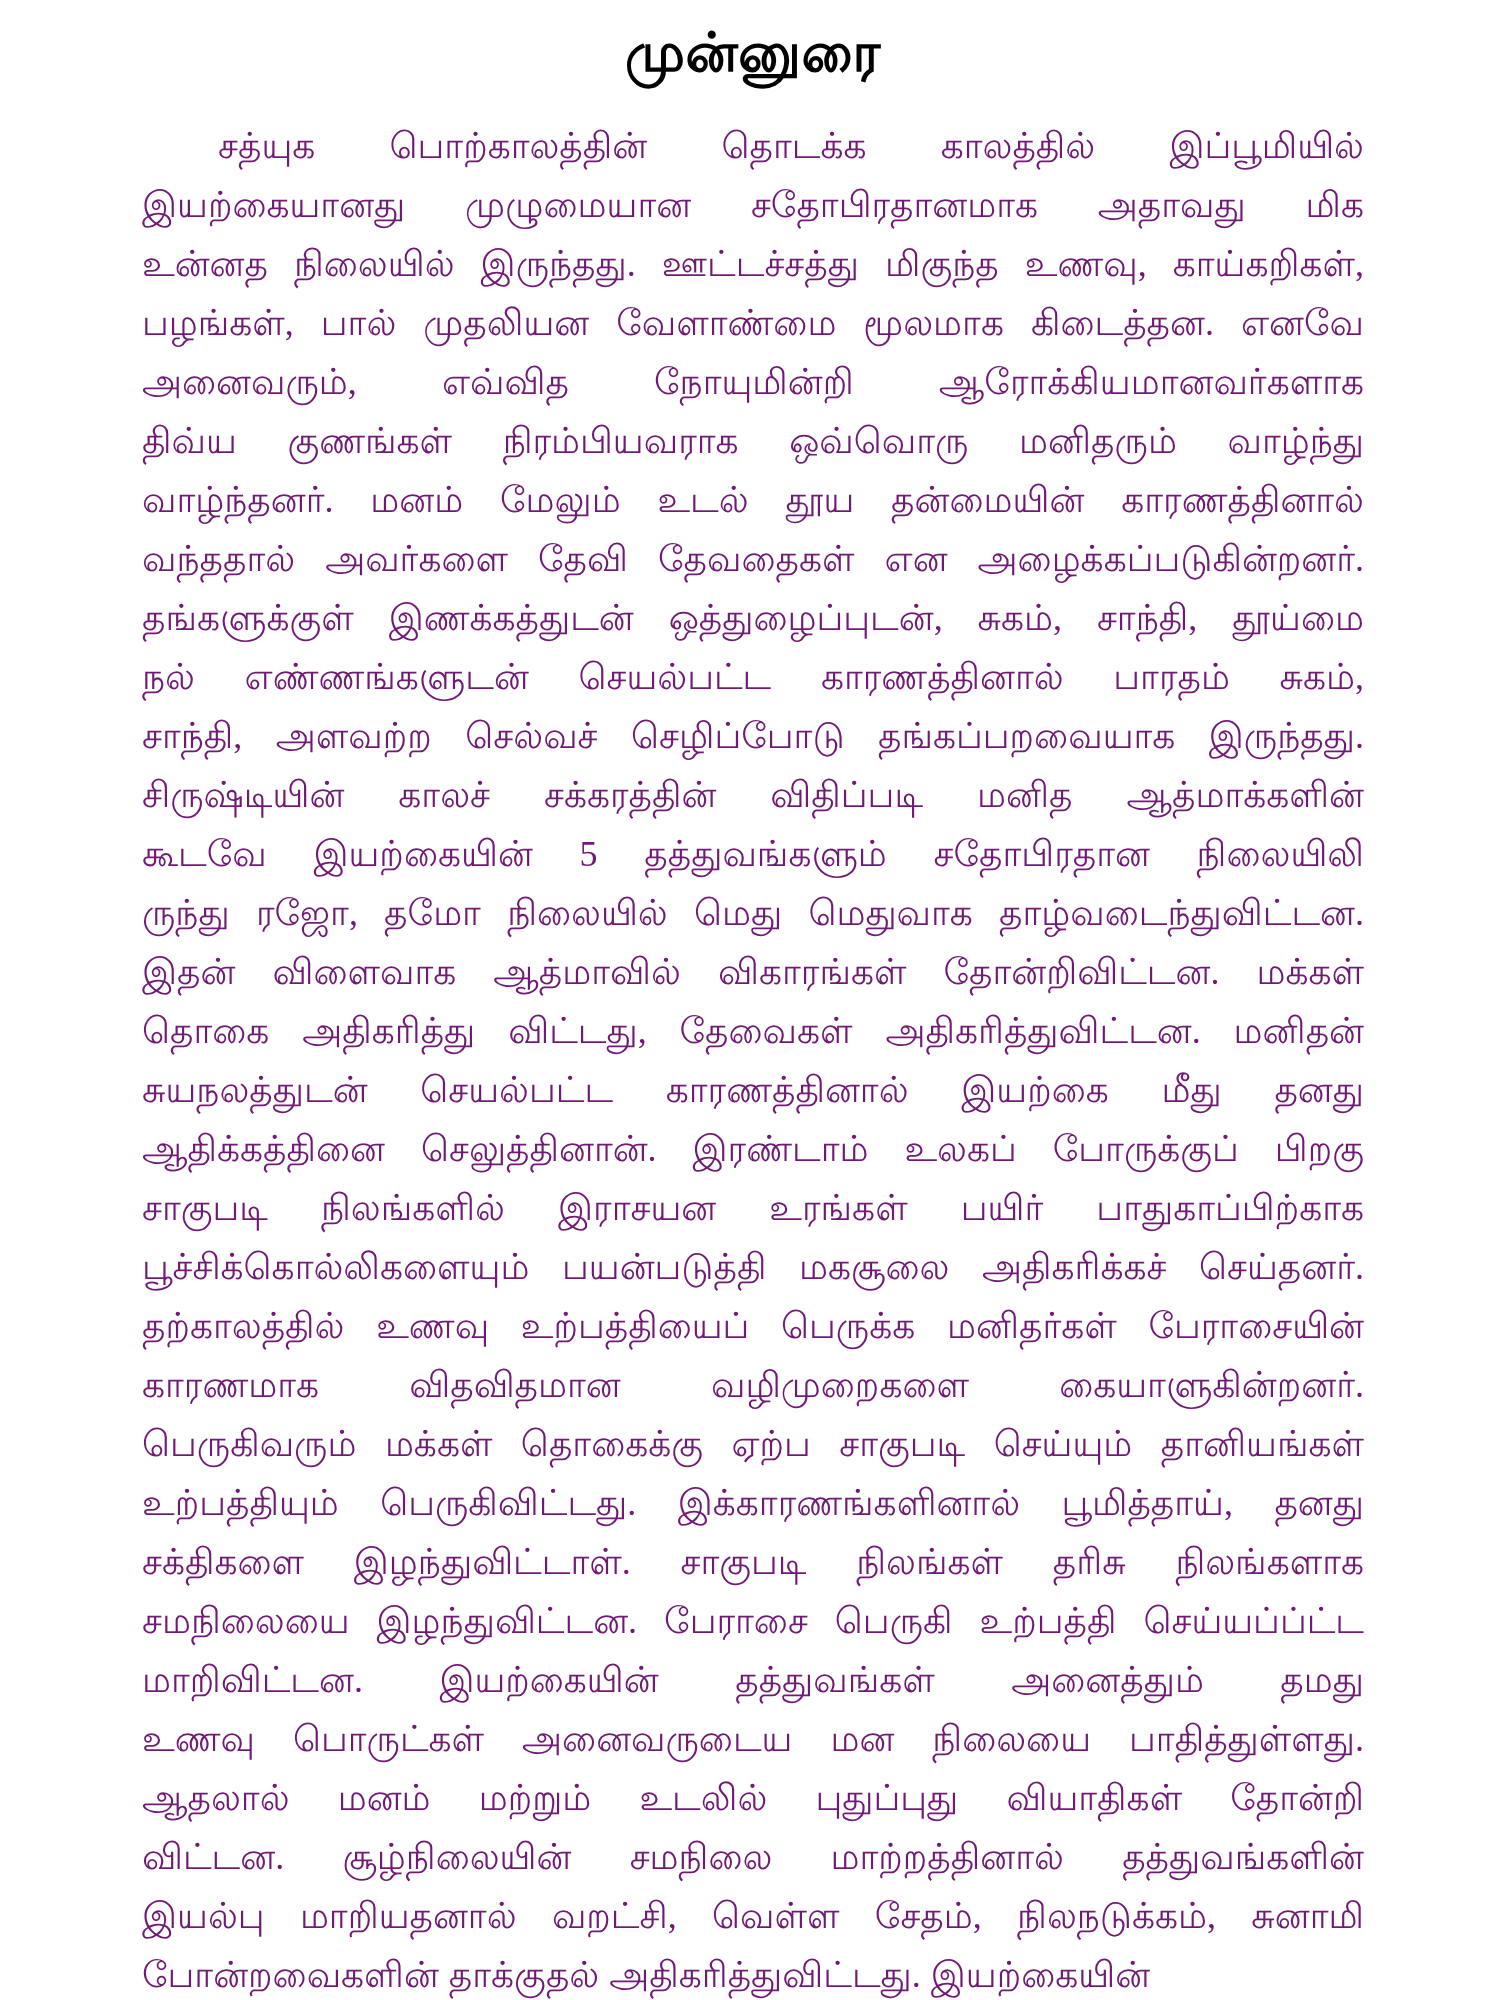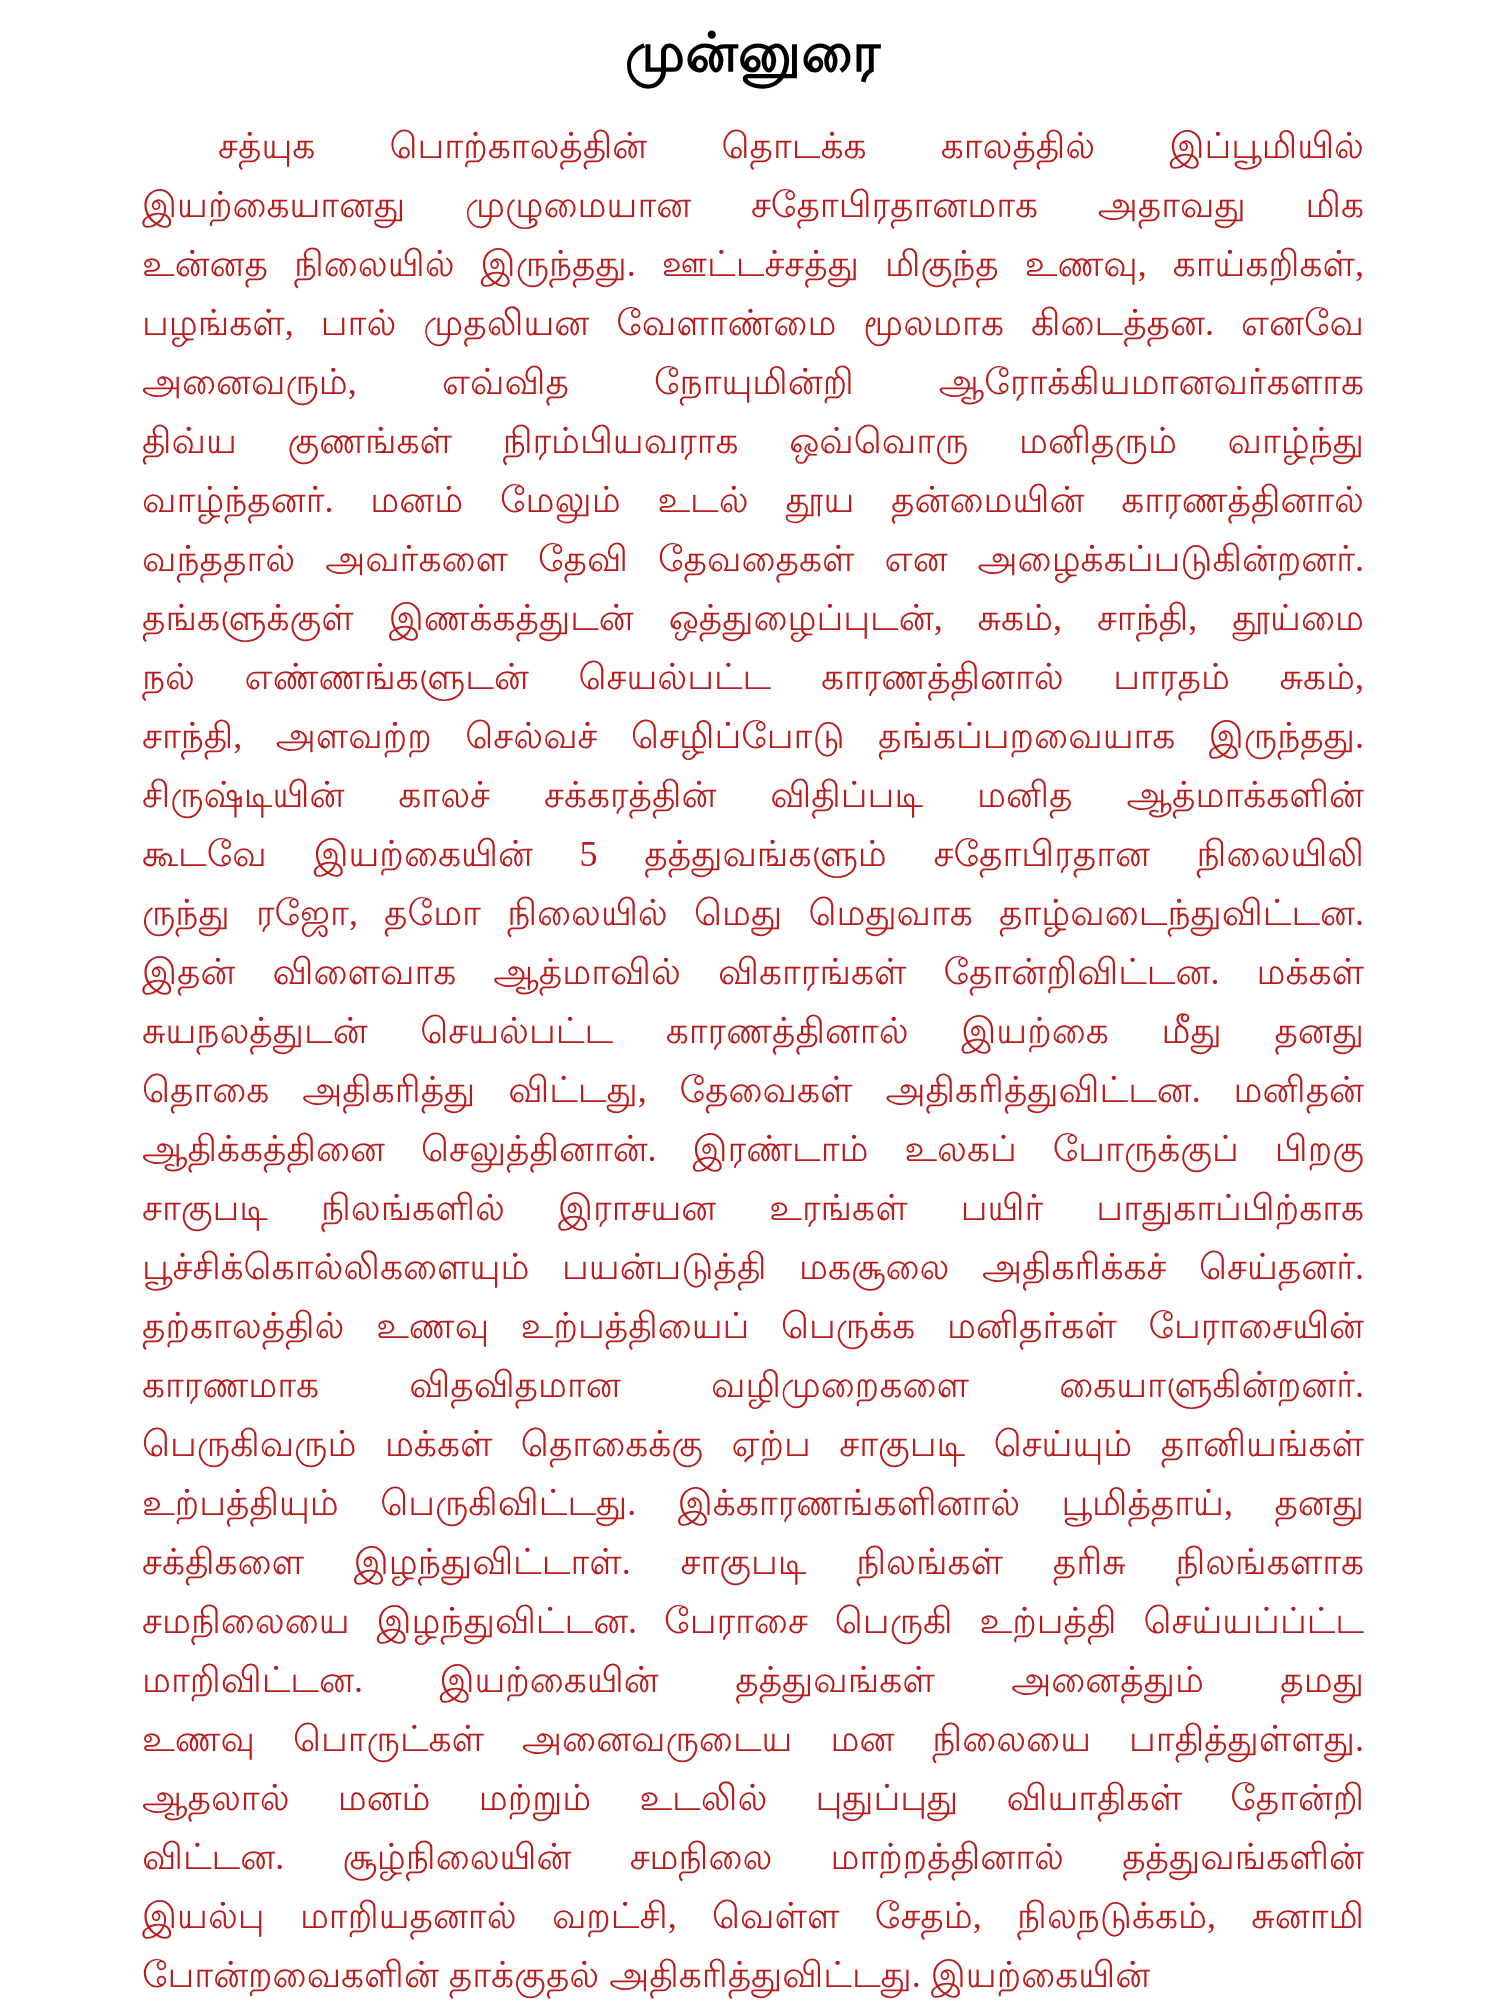--- a/index.html
+++ b/index.html
@@ -25,21 +25,21 @@
     margin: 0 0 26px 0;
     letter-spacing: 0.5px;
     color: #000000;
   }
   .body-text {
     width: 100%;
   }
   .line {
     font-size: 36px;
     line-height: 59px;
-    color: #b91c1c;
+    color: #701a75;
     text-align: justify;
     
     text-align-last: justify;
     white-space: normal;
     word-spacing: 1px;
   }
   .line.first {
     text-indent: 76px;
   }
   .line.last {
@@ -63,22 +63,22 @@
       <div class="line">திவ்ய குணங்கள் நிரம்பியவராக ஒவ்வொரு மனிதரும் வாழ்ந்து</div>
       <div class="line">வாழ்ந்தனர்.  மனம் மேலும் உடல் தூய தன்மையின் காரணத்தினால்</div>
       <div class="line">வந்ததால் அவர்களை <b>தேவி தேவதைகள்</b> என அழைக்கப்படுகின்றனர்.</div>
       <div class="line">தங்களுக்குள் இணக்கத்துடன் ஒத்துழைப்புடன், சுகம், சாந்தி, தூய்மை</div>
       <div class="line">நல் எண்ணங்களுடன் செயல்பட்ட காரணத்தினால் பாரதம் சுகம்,</div>
       <div class="line">சாந்தி, அளவற்ற செல்வச் செழிப்போடு தங்கப்பறவையாக இருந்தது.</div>
       <div class="line">சிருஷ்டியின் காலச் சக்கரத்தின் விதிப்படி மனித ஆத்மாக்களின்</div>
       <div class="line">கூடவே இயற்கையின் 5 தத்துவங்களும் சதோபிரதான நிலையிலி</div>
       <div class="line">ருந்து ரஜோ, தமோ நிலையில் மெது மெதுவாக தாழ்வடைந்துவிட்டன.</div>
       <div class="line">இதன் விளைவாக ஆத்மாவில் விகாரங்கள் தோன்றிவிட்டன. மக்கள்</div>
+      <div class="line">தொகை அதிகரித்து விட்டது, தேவைகள் அதிகரித்துவிட்டன. மனிதன்</div>
       <div class="line">சுயநலத்துடன் செயல்பட்ட காரணத்தினால் இயற்கை மீது தனது</div>
-      <div class="line">தொகை அதிகரித்து விட்டது, தேவைகள் அதிகரித்துவிட்டன. மனிதன்</div>
       <div class="line">ஆதிக்கத்தினை செலுத்தினான். இரண்டாம் உலகப் போருக்குப் பிறகு</div>
       <div class="line">சாகுபடி நிலங்களில் இராசயன உரங்கள் பயிர் பாதுகாப்பிற்காக</div>
       <div class="line">பூச்சிக்கொல்லிகளையும் பயன்படுத்தி மகசூலை அதிகரிக்கச் செய்தனர்.</div>
       <div class="line">தற்காலத்தில் உணவு உற்பத்தியைப் பெருக்க மனிதர்கள் பேராசையின்</div>
       <div class="line">காரணமாக விதவிதமான வழிமுறைகளை கையாளுகின்றனர்.</div>
       <div class="line">பெருகிவரும் மக்கள் தொகைக்கு ஏற்ப சாகுபடி செய்யும் தானியங்கள்</div>
       <div class="line">உற்பத்தியும் பெருகிவிட்டது. இக்காரணங்களினால் பூமித்தாய், தனது</div>
       <div class="line">சக்திகளை இழந்துவிட்டாள். சாகுபடி நிலங்கள் தரிசு நிலங்களாக</div>
       <div class="line">சமநிலையை இழந்துவிட்டன. பேராசை பெருகி உற்பத்தி செய்யப்ப்ட்ட</div>
       <div class="line">மாறிவிட்டன. இயற்கையின் தத்துவங்கள் அனைத்தும் தமது</div>

